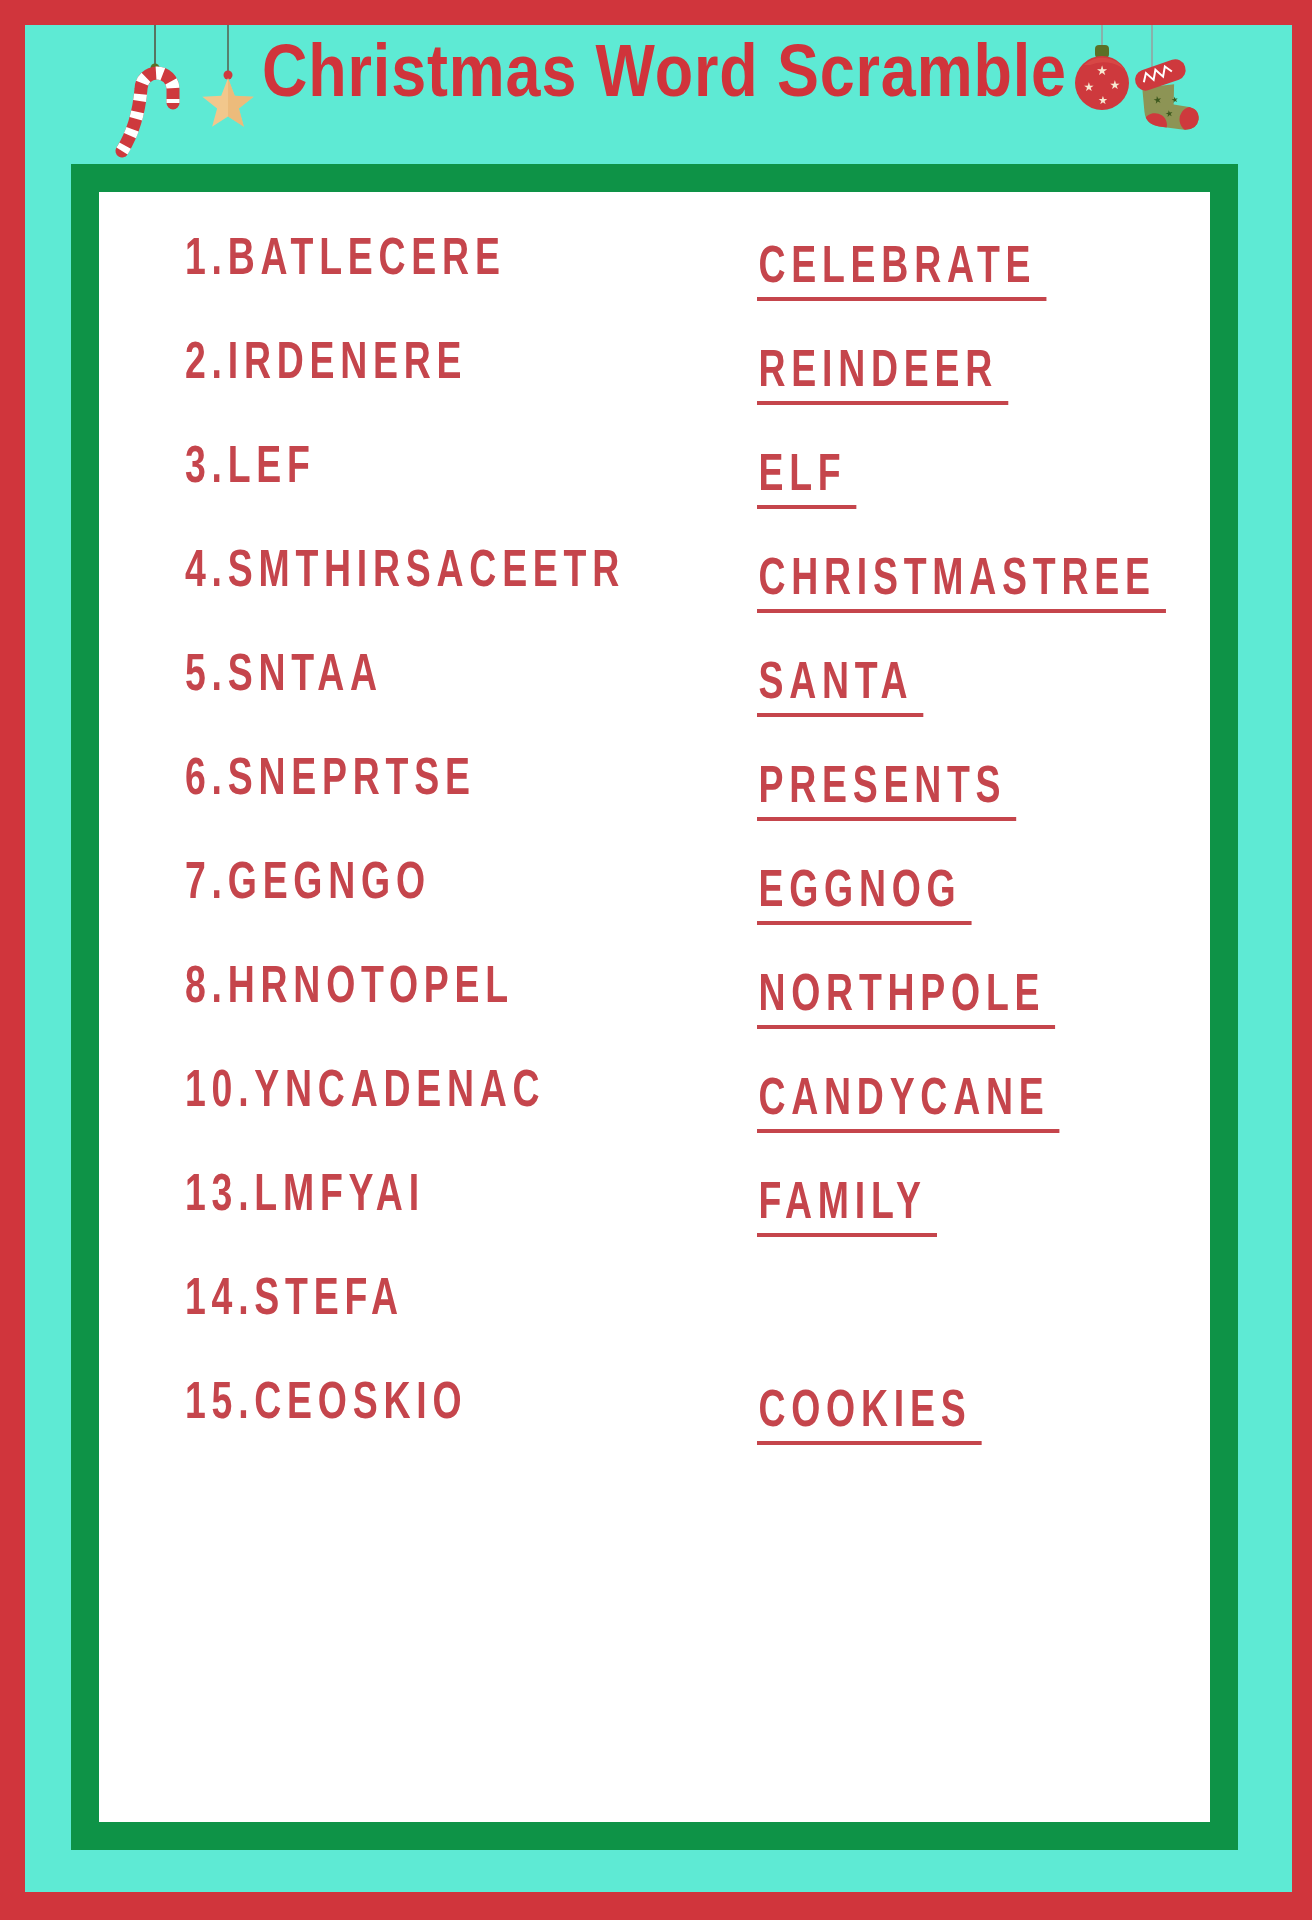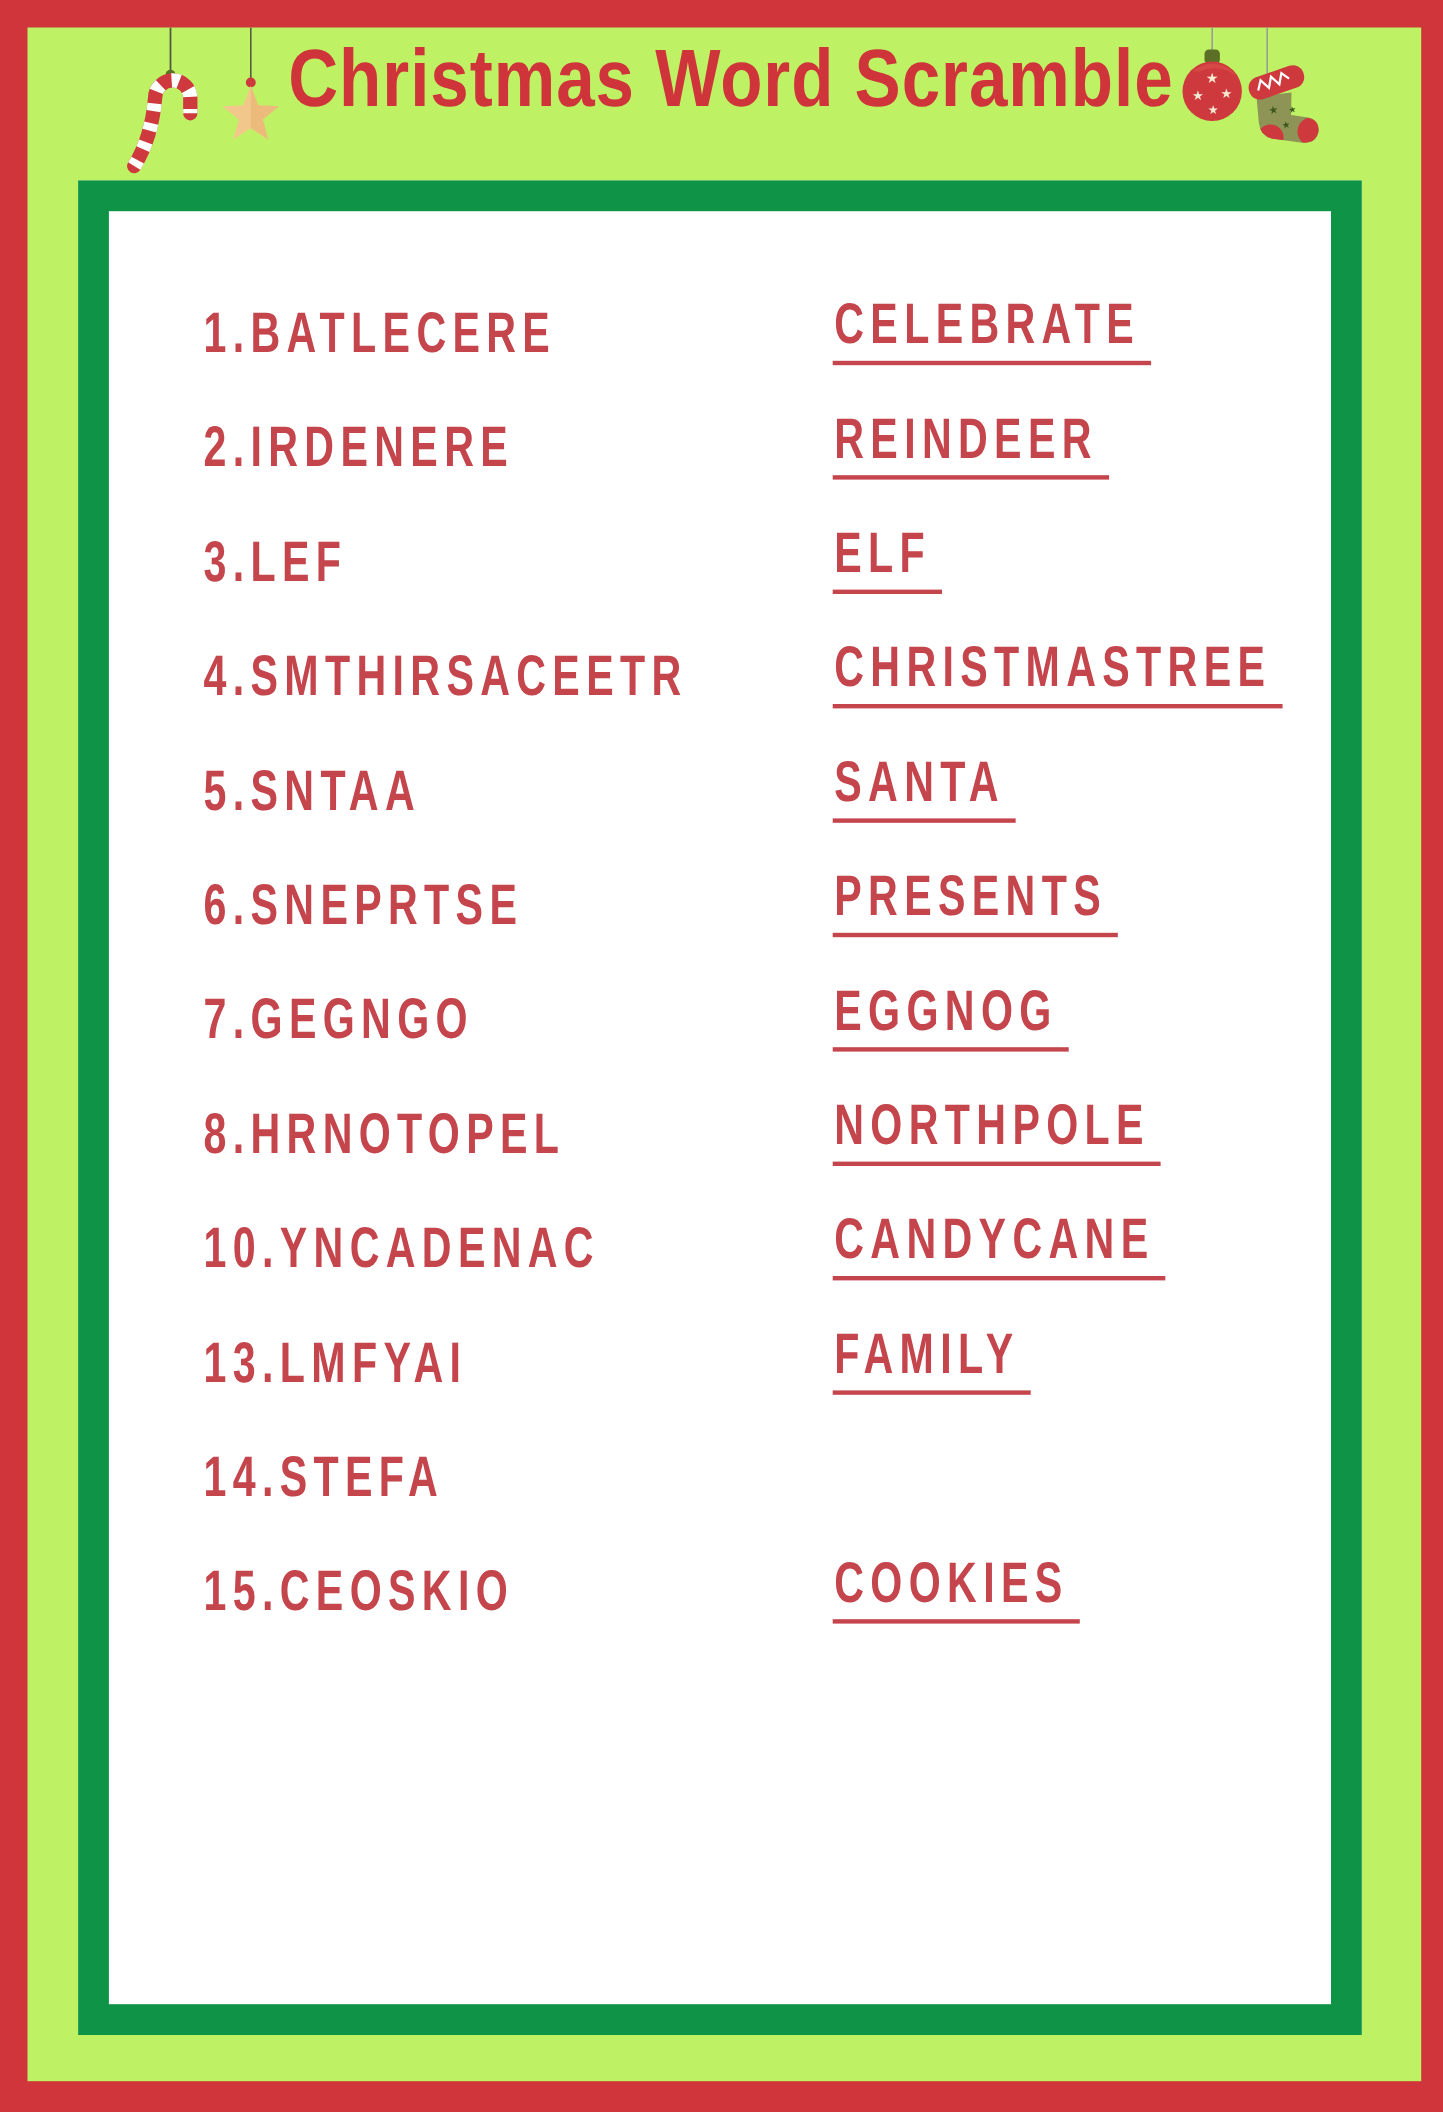--- a/index.html
+++ b/index.html
@@ -1,19 +1,19 @@
 <!DOCTYPE html>
 <html style="--border-red: #d0353c; --title-red: #d0343b; --text-red: #c5454c; --green: #0e9347; --star-tan: #f2c78c; --olive: #8d9455; --olive-dark: #3c581d; --cap-green: #5b7026; --ball-red: #ce393d; --cream: #f7e9d2; --string-gray: #9a9a9a; --string-dark: #555544;"><head>
 <meta charset="utf-8">
 <style>
   html,body{margin:0;padding:0;background:#fff;}
   .page{
     position:relative;
     width:1312px;height:1920px;
-    background:#bef264;
+    background:#5eead4;
     overflow:hidden;
     font-family:"Liberation Sans",sans-serif;
   }
   
   .bar{position:absolute;background:var(--border-red,#d0353c);}
   .bar-top{left:0;top:0;width:100%;height:25px;}
   .bar-left{left:0;top:0;width:25px;height:100%;}
   .bar-right{right:0;top:0;width:20px;height:100%;}
   .bar-bottom{left:0;bottom:0;width:100%;height:28px;}
 
@@ -36,21 +36,21 @@
     white-space:nowrap;
   }
   .deco{position:absolute;}
   .deco-cane{left:100px;top:25px;}
   .deco-star{left:200px;top:25px;}
   .deco-ball{left:1070px;top:25px;}
   .deco-stocking{left:1128px;top:25px;}
 
   
   .rows{position:absolute;left:185px;top:228px;width:1010px;}
-  .row{height:104px;display:flex;align-items:flex-end;}
+  .row{height:104px;display:flex;align-items:flex-start;}
   .scramble-cell{flex:none;width:572px;}
   .scramble,.answer{
     display:inline-block;
     font-size:52px;font-weight:bold;
     letter-spacing:8px;line-height:1.1;
     color:var(--text-red,#c5454c);
     transform:scaleX(0.72);transform-origin:0 50%;
     white-space:nowrap;
   }
   .answer{

